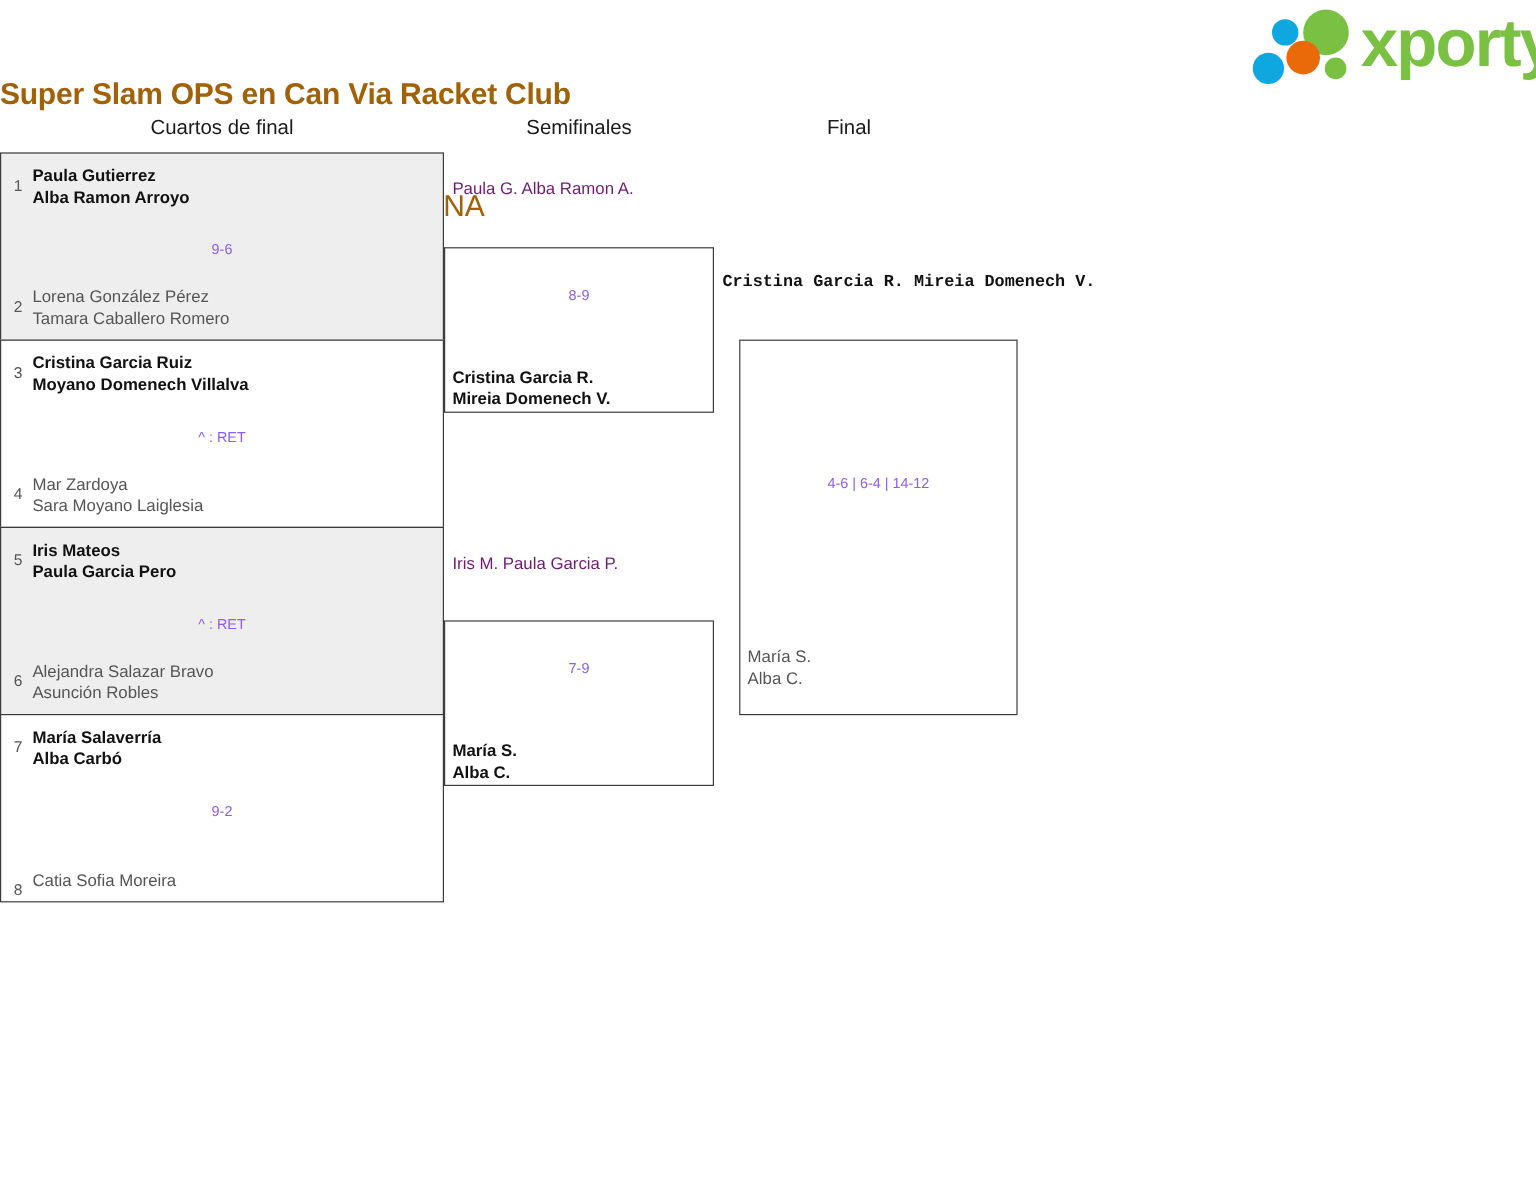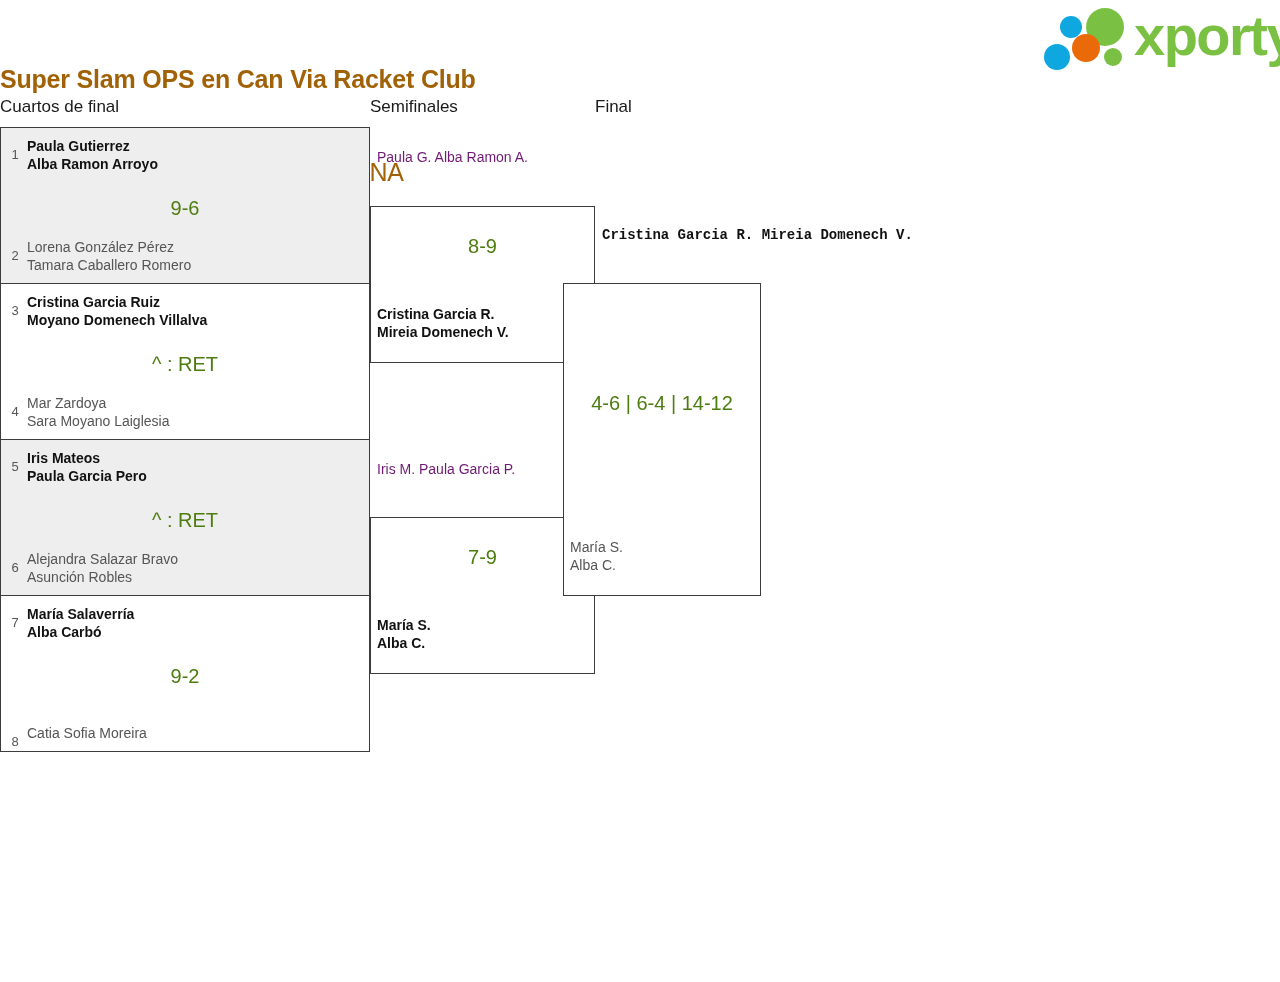--- a/index.html
+++ b/index.html
@@ -43,21 +43,21 @@
   }
   .dot { position: absolute; border-radius: 50%; }
 
   
   .round-head {
     position: absolute;
     top: 96px;
     font-size: 17px;
     font-weight: 400;
     color: #1a1a1a;
-    text-align: left;
+    text-align: center;
     line-height: 22px;
   }
   #head-qf   { left: 0px;   width: 370px; }
   #head-sf   { left: 370px; width: 225px; }
   #head-f    { left: 595px; width: 225px; }
 
   
   .mbox {
     position: absolute;
     border: 1px solid #3c3c3c;
@@ -66,26 +66,26 @@
   .mbox.shaded { background: #eeeeee; }
 
   
   .qf { left: 0px; width: 370px; height: 157px; }
   #qf1 { top: 127px; }
   #qf2 { top: 283px; }
   #qf3 { top: 439px; }
   #qf4 { top: 595px; }
 
   
-  .sf { left: 370px; width: 225px; height: 157px; }
+  .sf { left: 370px; width: 225px; height: 138px; }
   #sf1 { top: 206px; }
   #sf2 { top: 517px; }
 
   
-  .fb { left: 563px; width: 198px; height: 313px; top: 283px; }
+  .fb { left: 616px; width: 232px; height: 313px; top: 283px; }
 
   
   .team {
     position: absolute;
     left: 0; right: 0;
     padding-left: 26px;
     font-size: 14px;
     line-height: 18px;
     white-space: nowrap;
   }
@@ -106,23 +106,23 @@
   }
 
   
   .team-top    { top: 9px; }
   .team-bottom { bottom: 9px; }
 
   .score {
     position: absolute;
     left: 0; right: 0;
     text-align: center;
-    font-size: 20px;
+    font-size: 12px;
     line-height: 18px;
-    color: #4d7c0f;
+    color: #8b5cf6;
     font-weight: 400;
   }
 
   
   .team-float {
     position: absolute;
     font-size: 14px;
     line-height: 18px;
     white-space: nowrap;
   }

